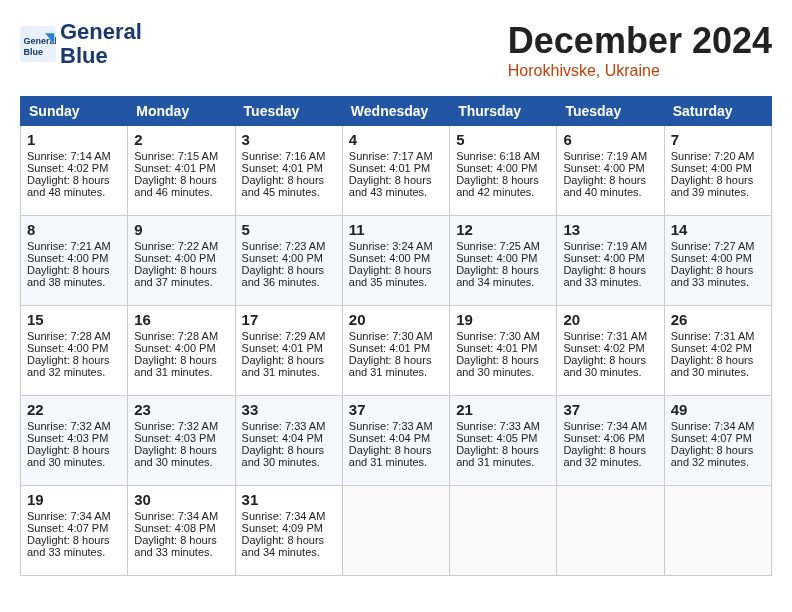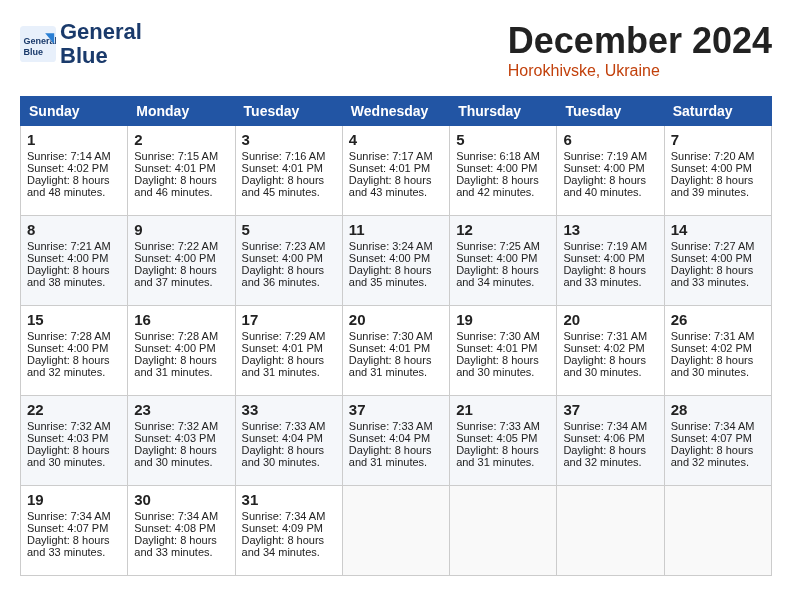--- a/index.html
+++ b/index.html
@@ -143,21 +143,21 @@
         <td><span class="day-num">20</span><span>Sunrise: 7:31 AM</span><br><span>Sunset: 4:02 PM</span><br><span>Daylight: 8 hours and 30 minutes.</span></td>
         <td><span class="day-num">26</span><span>Sunrise: 7:31 AM</span><br><span>Sunset: 4:02 PM</span><br><span>Daylight: 8 hours and 30 minutes.</span></td>
       </tr>
       <tr class="week-row">
         <td><span class="day-num">22</span><span>Sunrise: 7:32 AM</span><br><span>Sunset: 4:03 PM</span><br><span>Daylight: 8 hours and 30 minutes.</span></td>
         <td><span class="day-num">23</span><span>Sunrise: 7:32 AM</span><br><span>Sunset: 4:03 PM</span><br><span>Daylight: 8 hours and 30 minutes.</span></td>
         <td><span class="day-num">33</span><span>Sunrise: 7:33 AM</span><br><span>Sunset: 4:04 PM</span><br><span>Daylight: 8 hours and 30 minutes.</span></td>
         <td><span class="day-num">37</span><span>Sunrise: 7:33 AM</span><br><span>Sunset: 4:04 PM</span><br><span>Daylight: 8 hours and 31 minutes.</span></td>
         <td><span class="day-num">21</span><span>Sunrise: 7:33 AM</span><br><span>Sunset: 4:05 PM</span><br><span>Daylight: 8 hours and 31 minutes.</span></td>
         <td><span class="day-num">37</span><span>Sunrise: 7:34 AM</span><br><span>Sunset: 4:06 PM</span><br><span>Daylight: 8 hours and 32 minutes.</span></td>
-        <td><span class="day-num">28</span><span>Sunrise: 7:34 AM</span><br><span>Sunset: 4:07 PM</span><br><span>Daylight: 8 hours and 32 minutes.</span></td>
+        <td><span class="day-num">49</span><span>Sunrise: 7:34 AM</span><br><span>Sunset: 4:07 PM</span><br><span>Daylight: 8 hours and 32 minutes.</span></td>
       </tr>
       <tr class="week-row">
         <td><span class="day-num">19</span><span>Sunrise: 7:34 AM</span><br><span>Sunset: 4:07 PM</span><br><span>Daylight: 8 hours and 33 minutes.</span></td>
         <td><span class="day-num">30</span><span>Sunrise: 7:34 AM</span><br><span>Sunset: 4:08 PM</span><br><span>Daylight: 8 hours and 33 minutes.</span></td>
         <td><span class="day-num">31</span><span>Sunrise: 7:34 AM</span><br><span>Sunset: 4:09 PM</span><br><span>Daylight: 8 hours and 34 minutes.</span></td>
         <td class="empty"></td>
         <td class="empty"></td>
         <td class="empty"></td>
         <td class="empty"></td>
       </tr>

